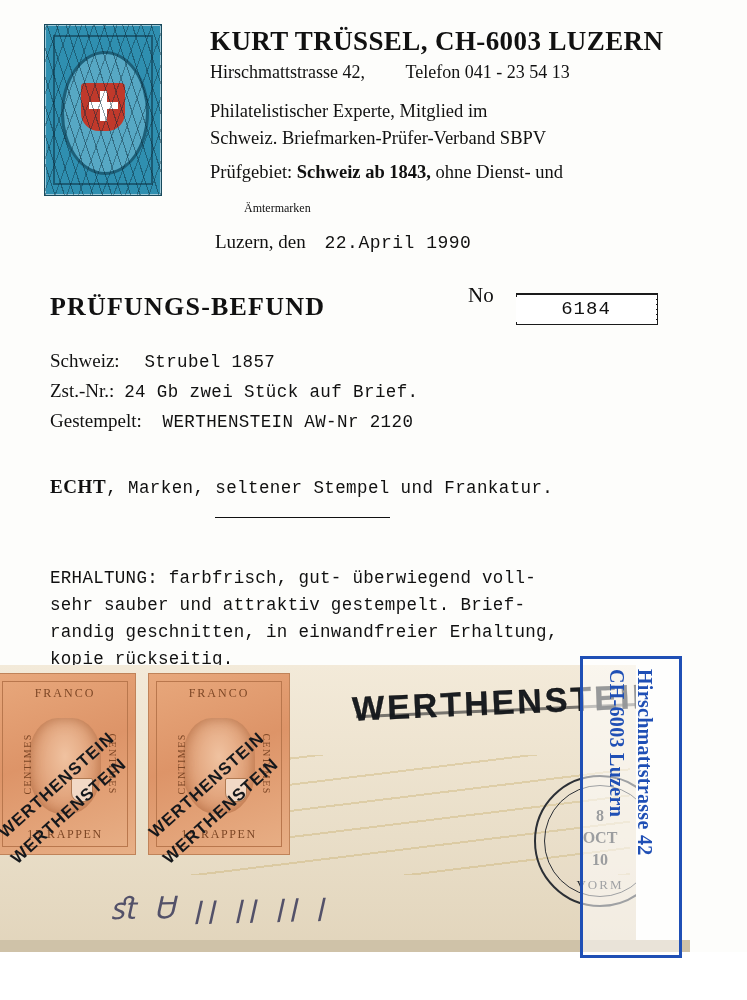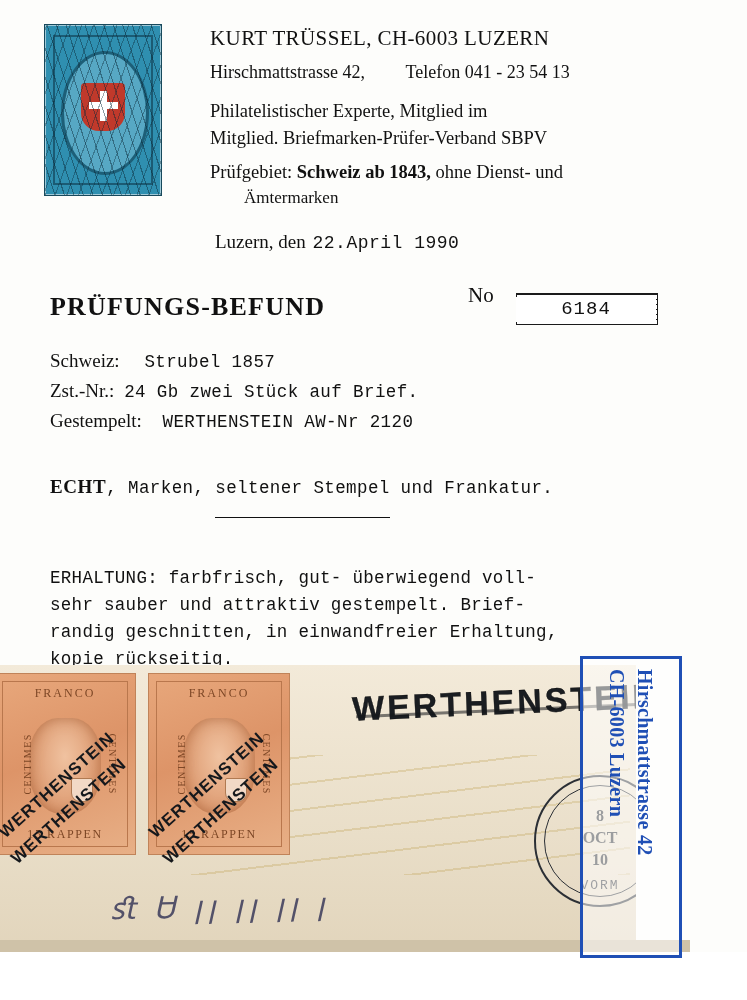--- a/index.html
+++ b/index.html
@@ -83,22 +83,22 @@
       repeating-linear-gradient(-70deg, rgba(10,40,55,0.45) 0 1px, rgba(0,0,0,0) 1px 11px);
     opacity: 0.85;
   }
 
   .expert-title {
     position: absolute;
     left: 210px;
     top: 26px;
     width: 500px;
     font-family: "Liberation Serif", serif;
-    font-weight: normal;
-    font-size: 21px;
+    font-weight: bold;
+    font-size: 27px;
     letter-spacing: 0.4px;
     white-space: nowrap;
   }
   .addr-line {
     position: absolute;
     left: 210px;
     top: 62px;
     width: 510px;
     font-size: 18px;
   }
@@ -121,34 +121,34 @@
     position: absolute;
     left: 210px;
     top: 162px;
     width: 510px;
     font-size: 18.5px;
   }
   .scope b { font-weight: bold; }
   .scope2 {
     position: absolute;
     left: 244px;
-    top: 188px;
-    font-size: 17px;
+    top: 201px;
+    font-size: 12px;
   }
   .place-date {
     position: absolute;
     left: 215px;
     top: 231px;
     font-size: 19px;
   }
   .place-date .datepart {
     font-family: "Liberation Mono", monospace;
     font-size: 18px;
     letter-spacing: 0.5px;
-    margin-left: 2px;
+    margin-left: 14px;
   }
 
   
   .doc-title {
     position: absolute;
     left: 50px;
     top: 292px;
     font-size: 26px;
     font-weight: bold;
     letter-spacing: 1.2px;
@@ -408,21 +408,21 @@
     text-align: center;
     font-family: "Liberation Serif", serif;
     font-weight: bold;
     font-size: 16px;
     color: #23262b;
   }
   .postmark .pm-bottom {
     position: absolute;
     left: 0; right: 0; bottom: 12px;
     text-align: center;
-    font-family: Liberation Mono, monospace;
+    font-family: Liberation Serif, serif;
     font-size: 13px;
     letter-spacing: 2px;
     color: #2b2f35;
   }
 
   .ink-squiggle {
     position: absolute;
     left: 110px;
     top: 215px;
     width: 560px;
@@ -514,21 +514,21 @@
     </div>
 
     <div class="expert-title">KURT TRÜSSEL, CH-6003 LUZERN</div>
 
     <div class="addr-line">
       <span class="street">Hirschmattstrasse 42,</span>
       <span class="phone">Telefon 041 - 23 54 13</span>
     </div>
 
     <div class="role1">Philatelistischer Experte, Mitglied im</div>
-    <div class="role2">Mitglied.  Briefmarken-Prüfer-Verband  SBPV</div>
+    <div class="role2">Schweiz.  Briefmarken-Prüfer-Verband  SBPV</div>
 
     <div class="scope">
       <span>Prüfgebiet:</span>
       <b>Schweiz ab 1843,</b>
       <span>ohne Dienst- und</span>
     </div>
     <div class="scope2">Ämtermarken</div>
 
     <div class="place-date">
       <span>Luzern, den</span>

